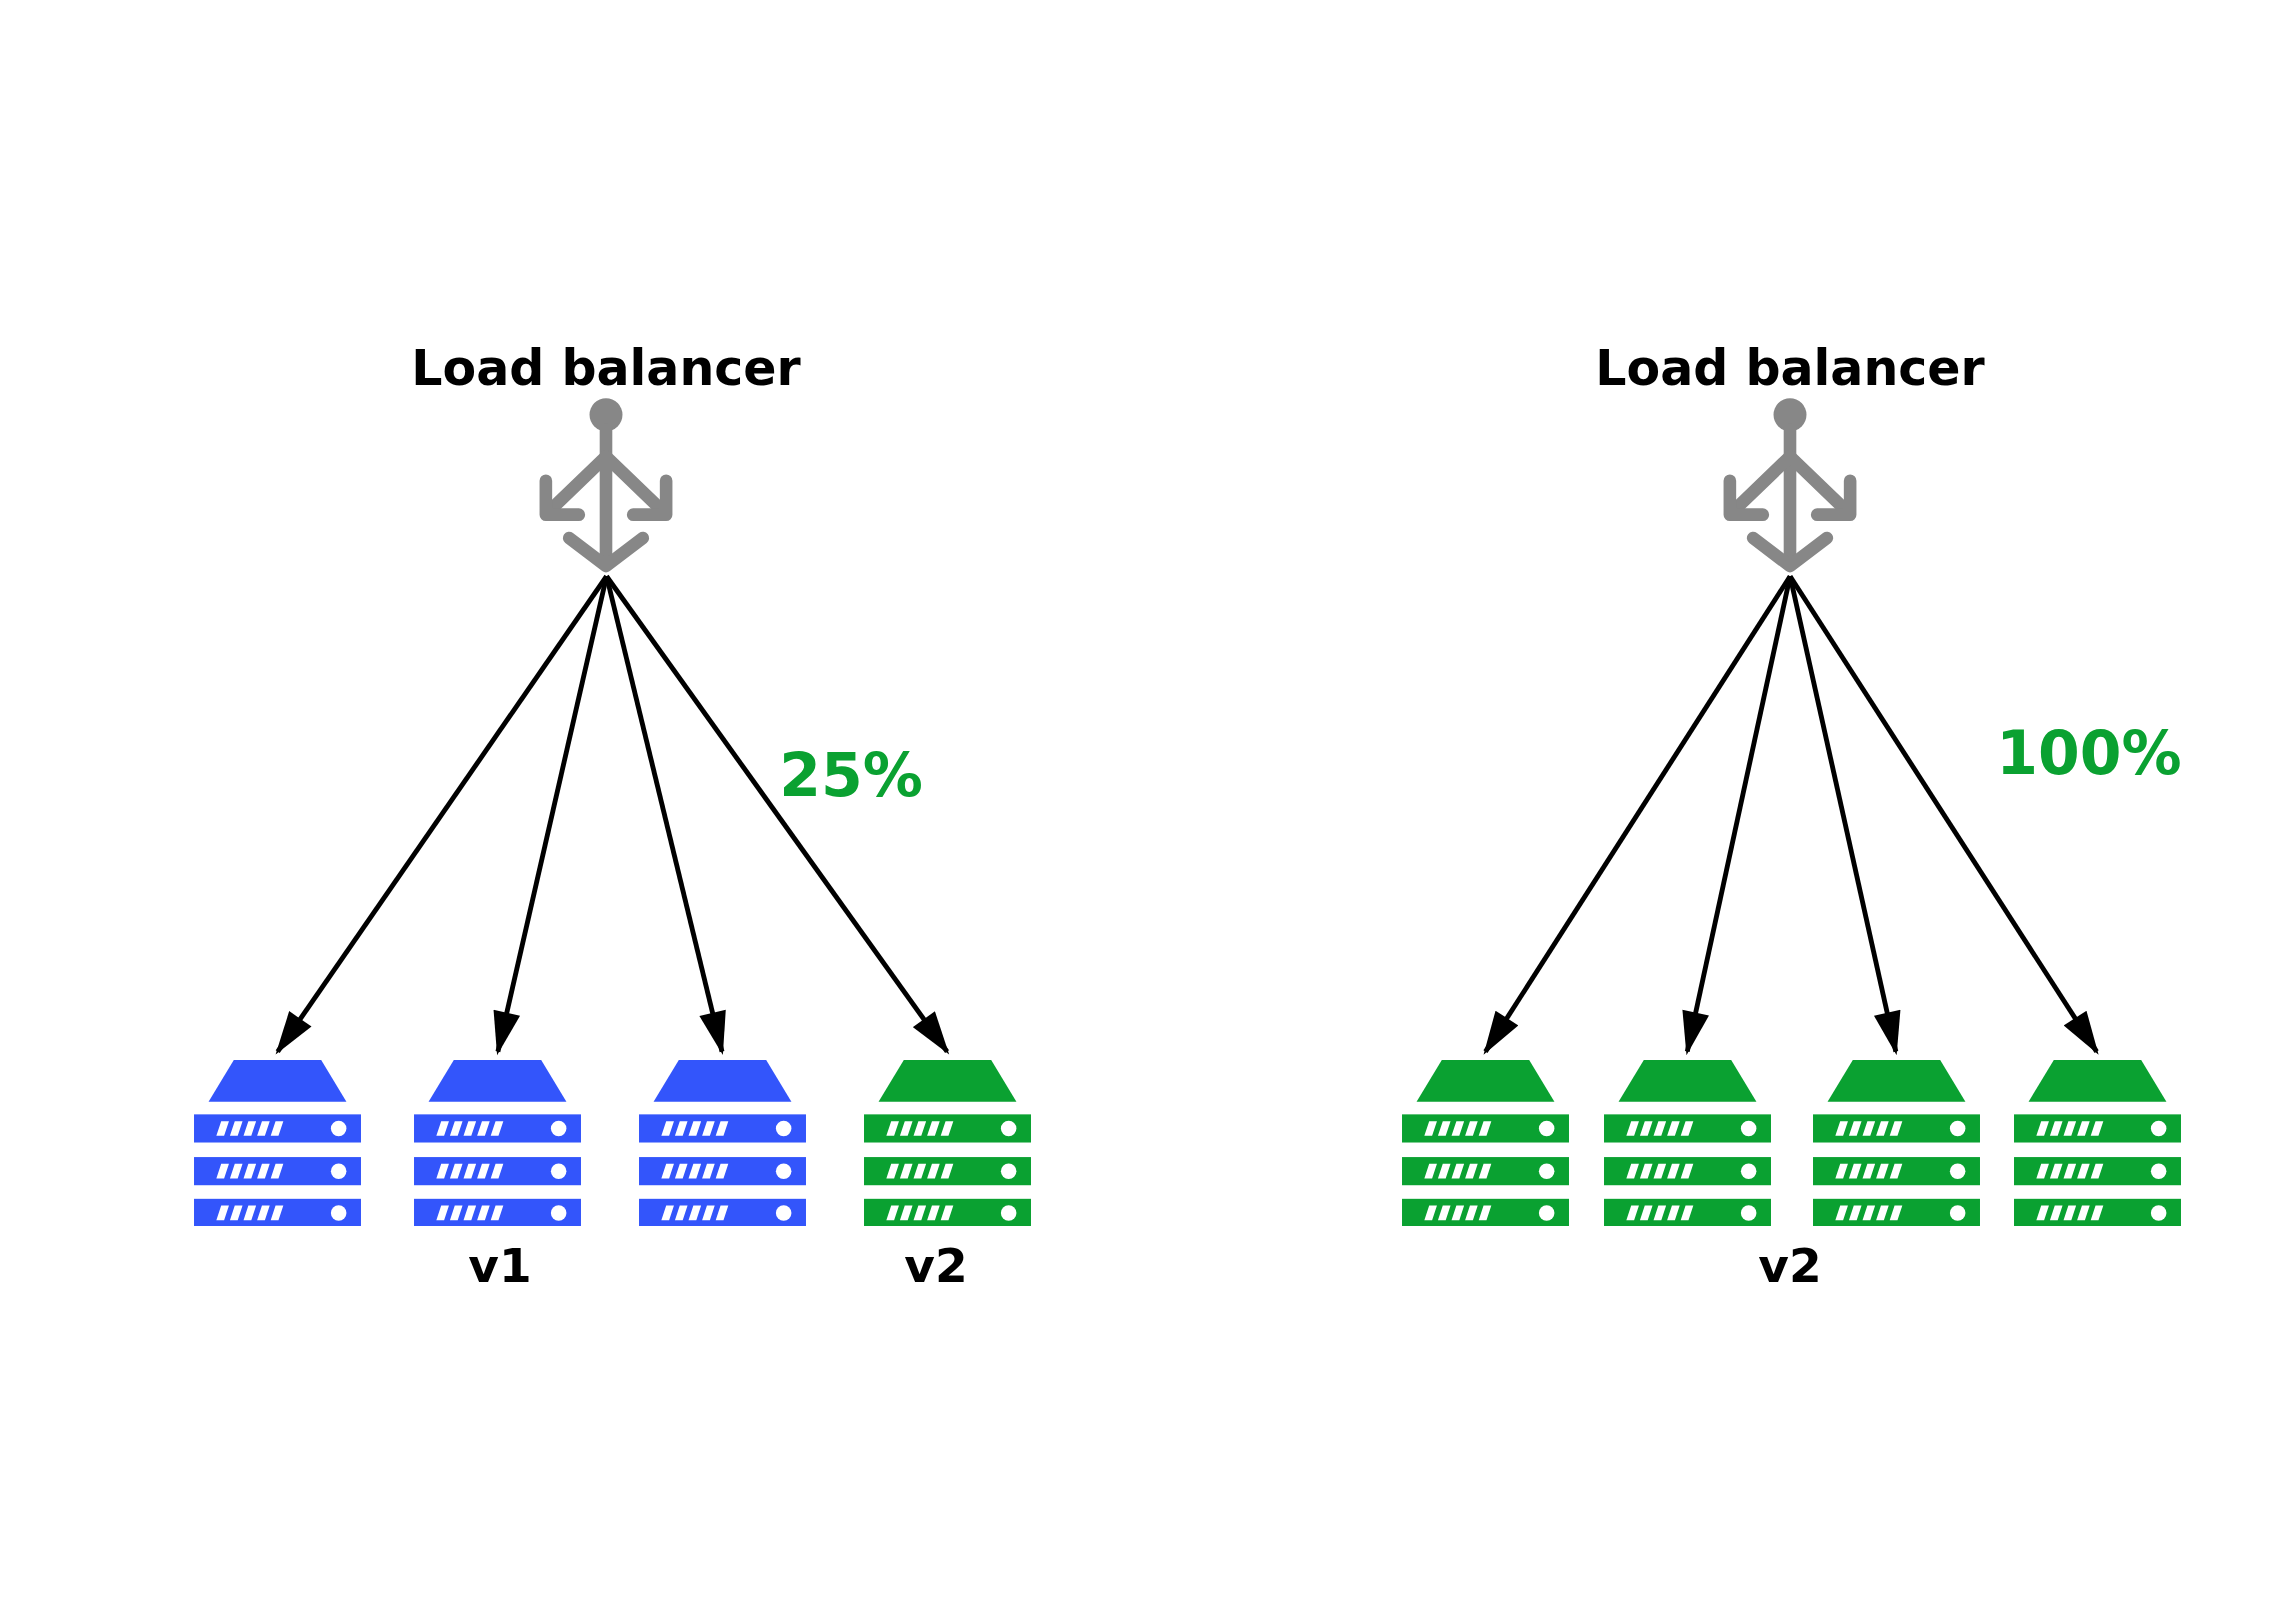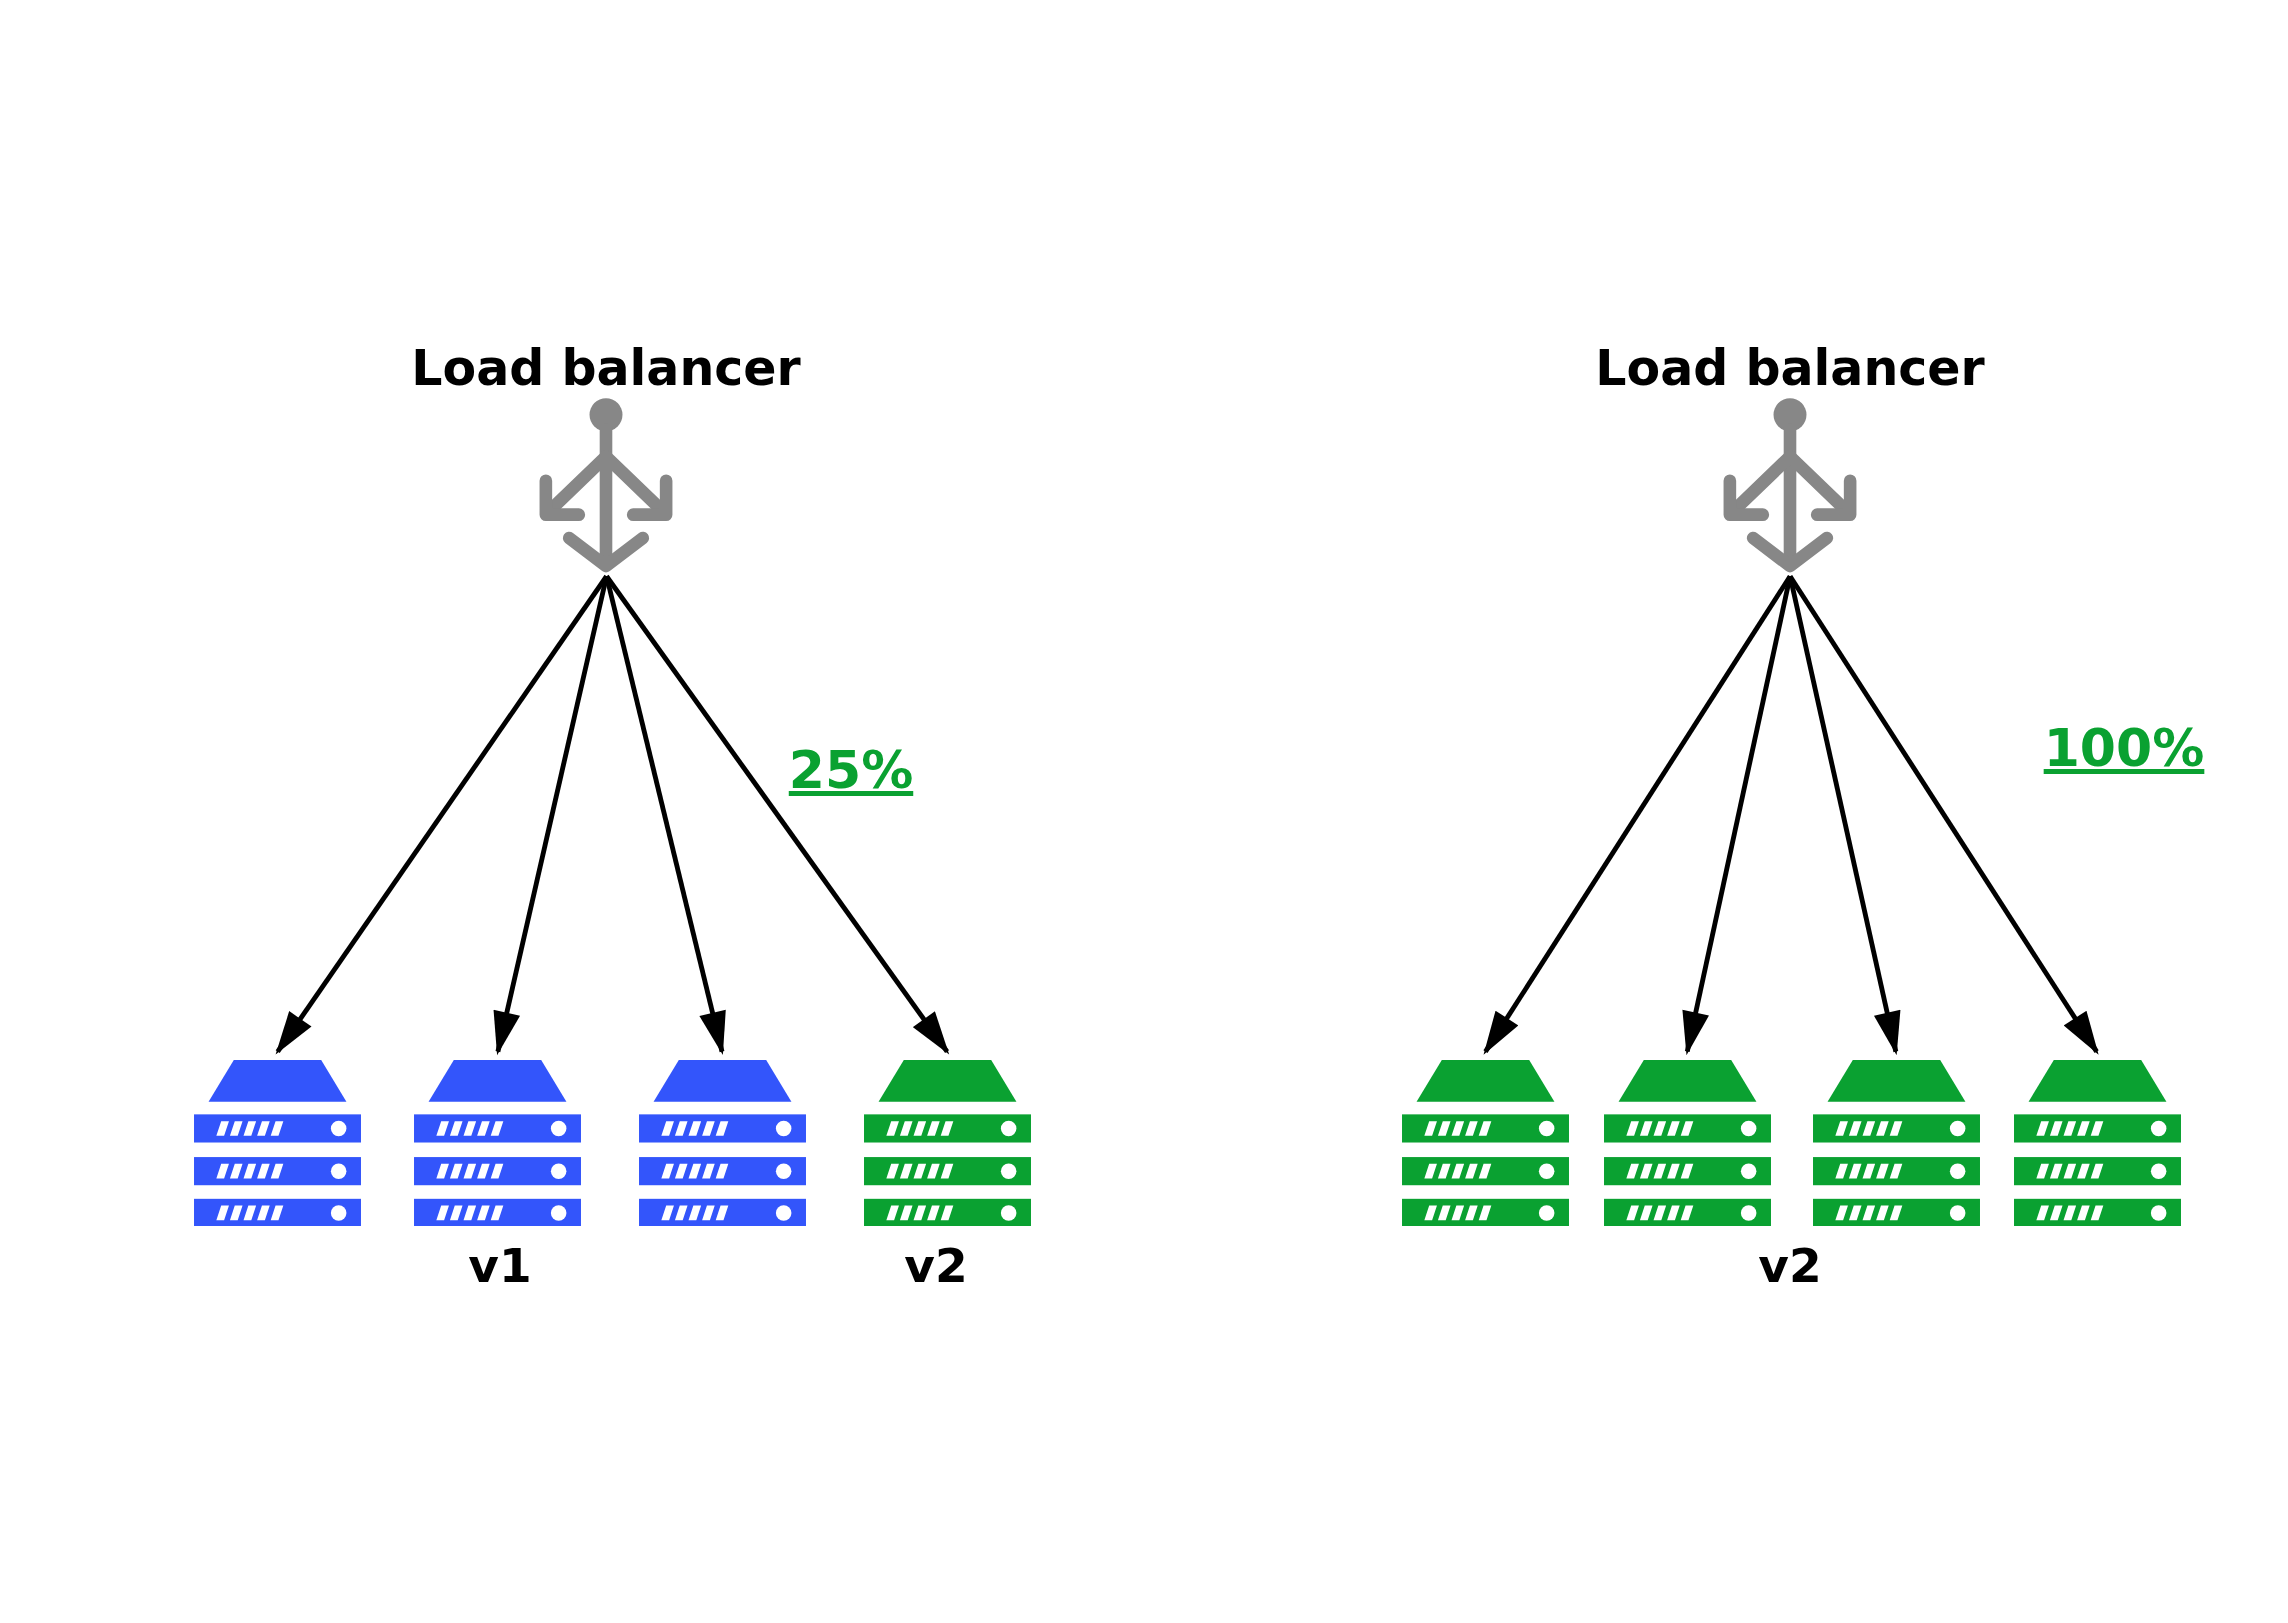--- a/index.html
+++ b/index.html
@@ -38,25 +38,24 @@
     stroke-width: 13;
     stroke-linecap: round;
     stroke-linejoin: round;
     fill: none;
   }
   .lb-icon .lb-head { fill: var(--gray, #878787); }
 
   .traffic-label {
     position: absolute;
     transform: translateX(-50%);
-    font-size: 52px;
+    font-size: 60px;
     font-weight: bold;
     color: var(--green, #0aa131);
     white-space: nowrap;
-    text-decoration: underline;
   }
   .server { position: absolute; width: 167px; height: 166px; }
   .server svg { display: block; }
   .group-label {
     position: absolute;
     transform: translateX(-50%);
     font-size: 47px;
     font-weight: bold;
     color: var(--text, #000);
     white-space: nowrap;
@@ -145,21 +144,21 @@
     <svg class="lb-icon" style="left:1693px; top:398px;" width="194" height="180" viewBox="-100 0 200 185">
       <circle class="lb-head" cx="0" cy="17" r="17"></circle>
       <path class="lb-stroke" d="M0,32 V170"></path>
       <path class="lb-stroke" d="M0,60 L-56,114"></path>
       <path class="lb-stroke" d="M0,60 L56,114"></path>
       <path class="lb-stroke" d="M-62,85 V120 H-28"></path>
       <path class="lb-stroke" d="M62,85 V120 H28"></path>
       <path class="lb-stroke" d="M-38,144 L0,173 L38,144"></path>
     </svg>
 
-    <div class="traffic-label" style="left:2089px; top:718px;margin-left:35px;">100%</div>
+    <div class="traffic-label" style="left:2089px; top:718px;">100%</div>
 
     <div class="server" style="left: 1402px; top: 1060px; color: rgb(10, 161, 49);">
       <svg width="167" height="166" viewBox="0 0 172 171">
           <use href="#server-icon"></use>
         </svg>
     </div>
     <div class="server" style="left: 1604px; top: 1060px; color: rgb(10, 161, 49);">
       <svg width="167" height="166" viewBox="0 0 172 171">
           <use href="#server-icon"></use>
         </svg>

